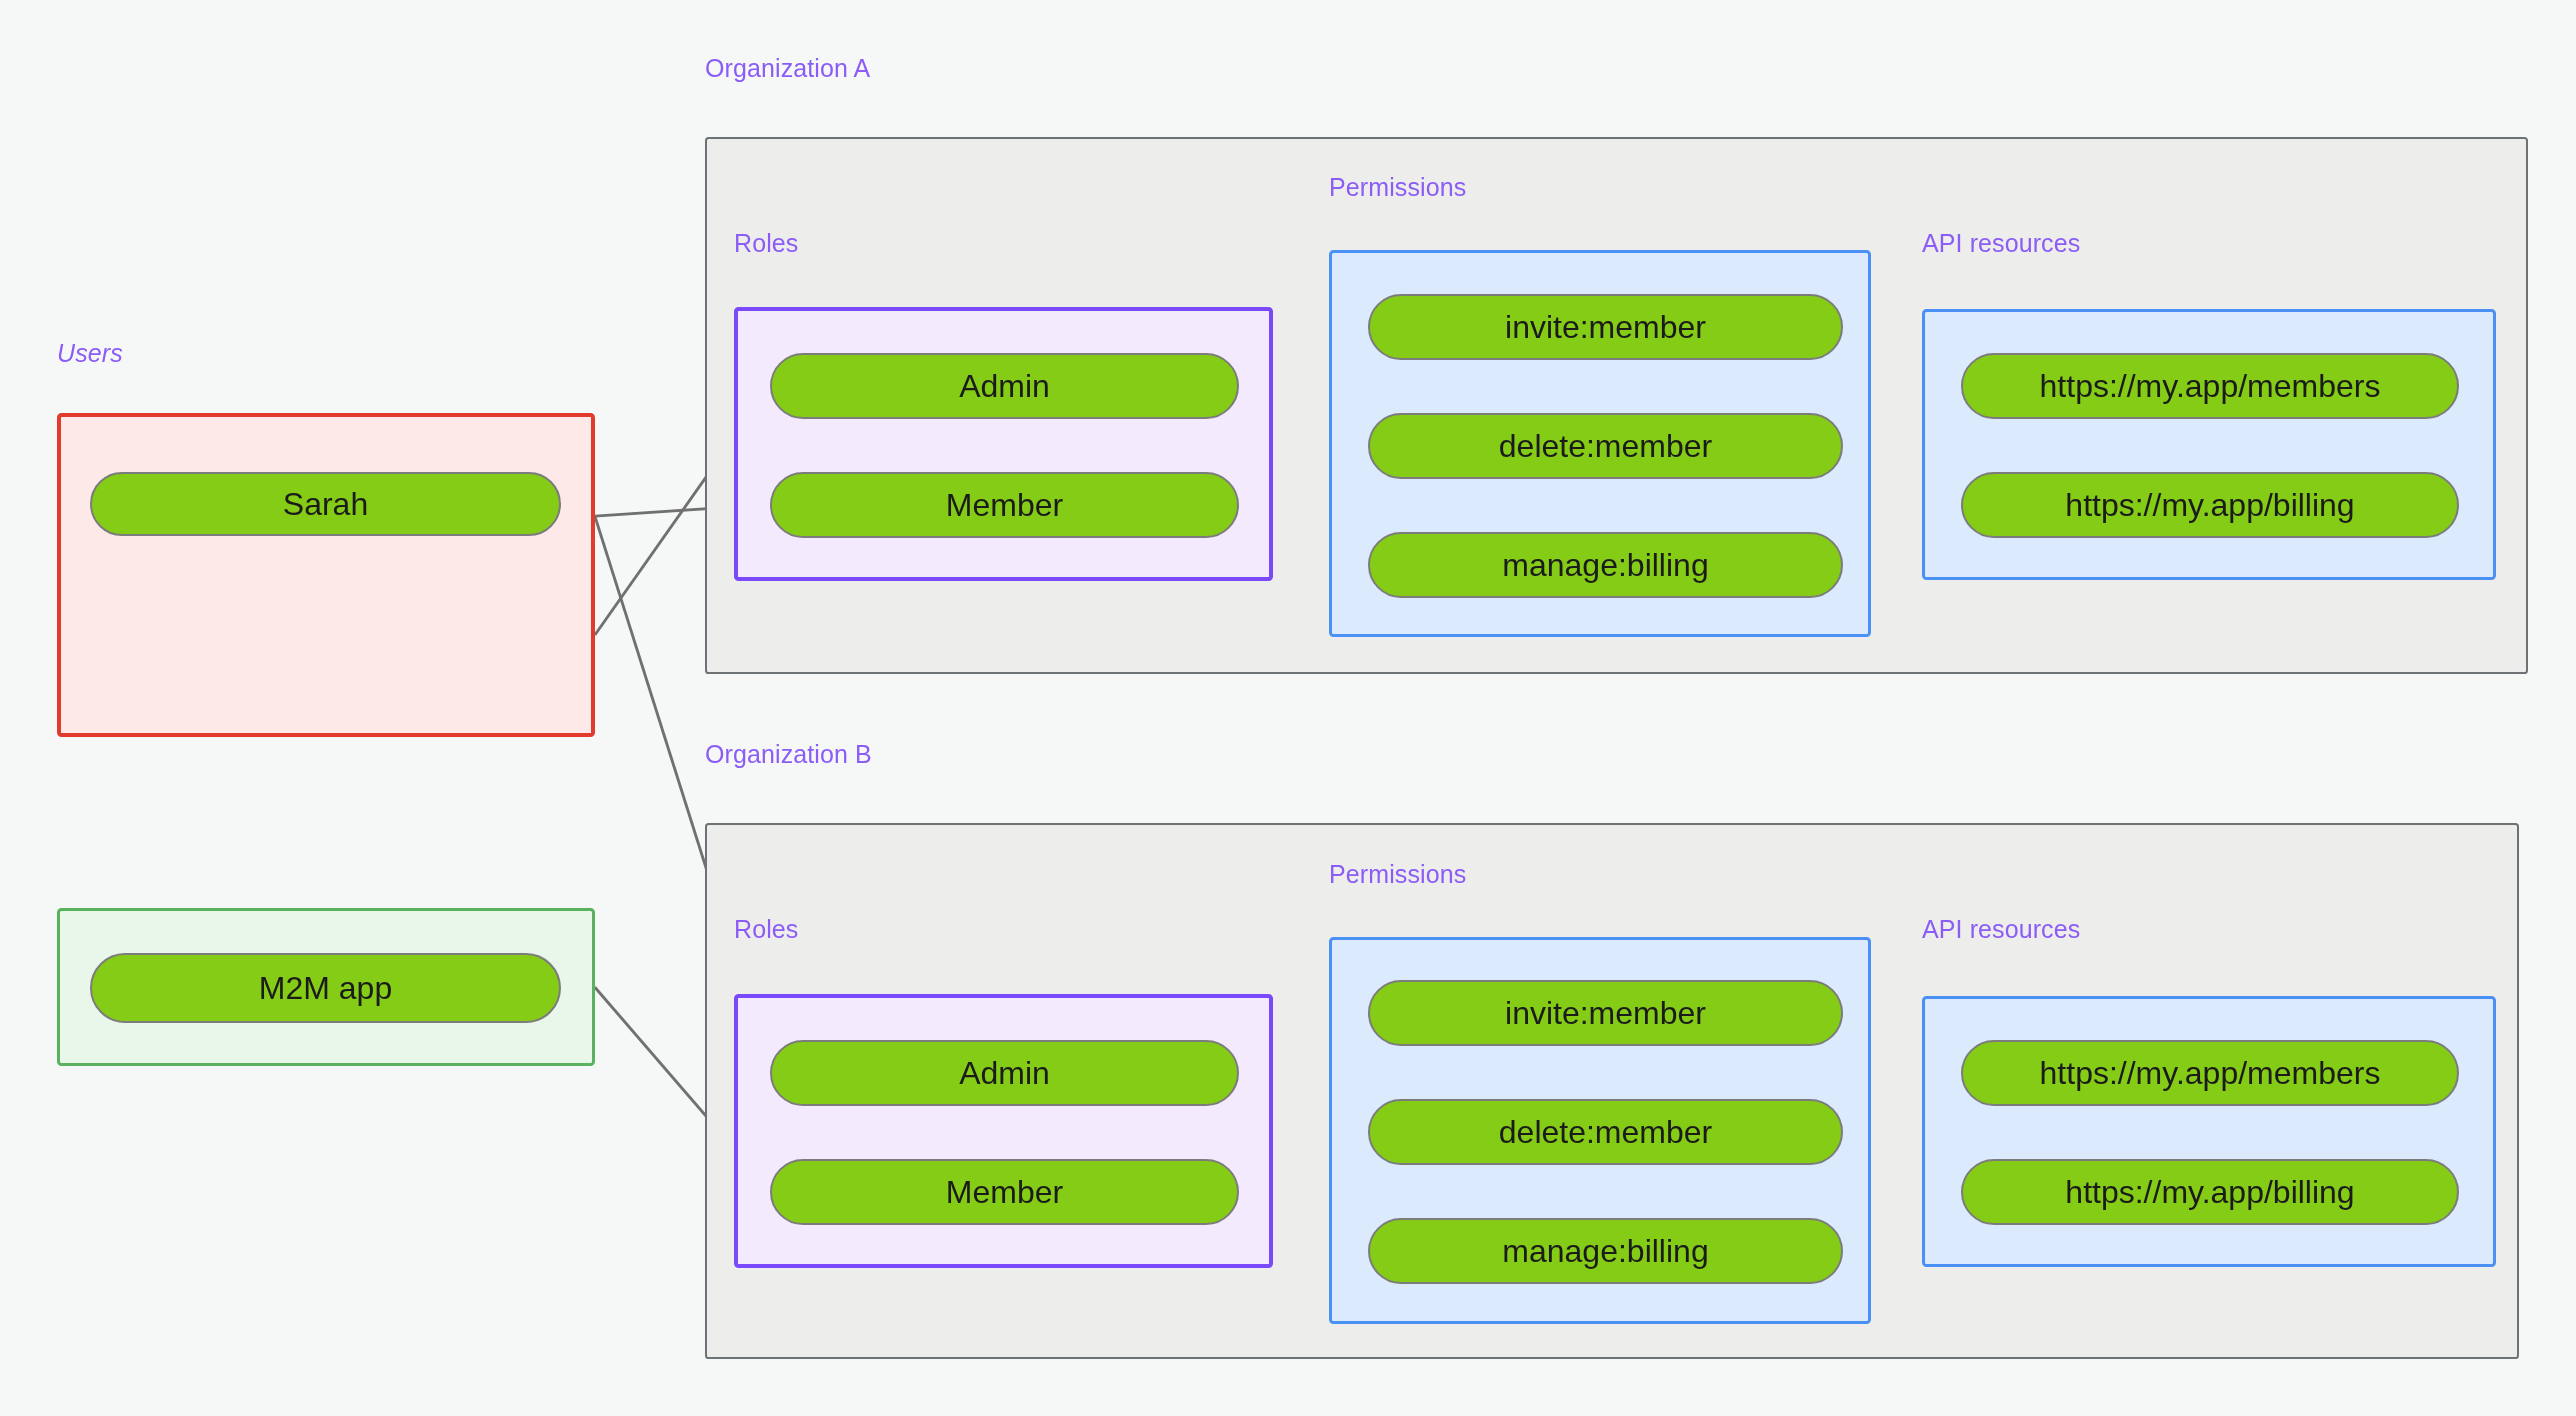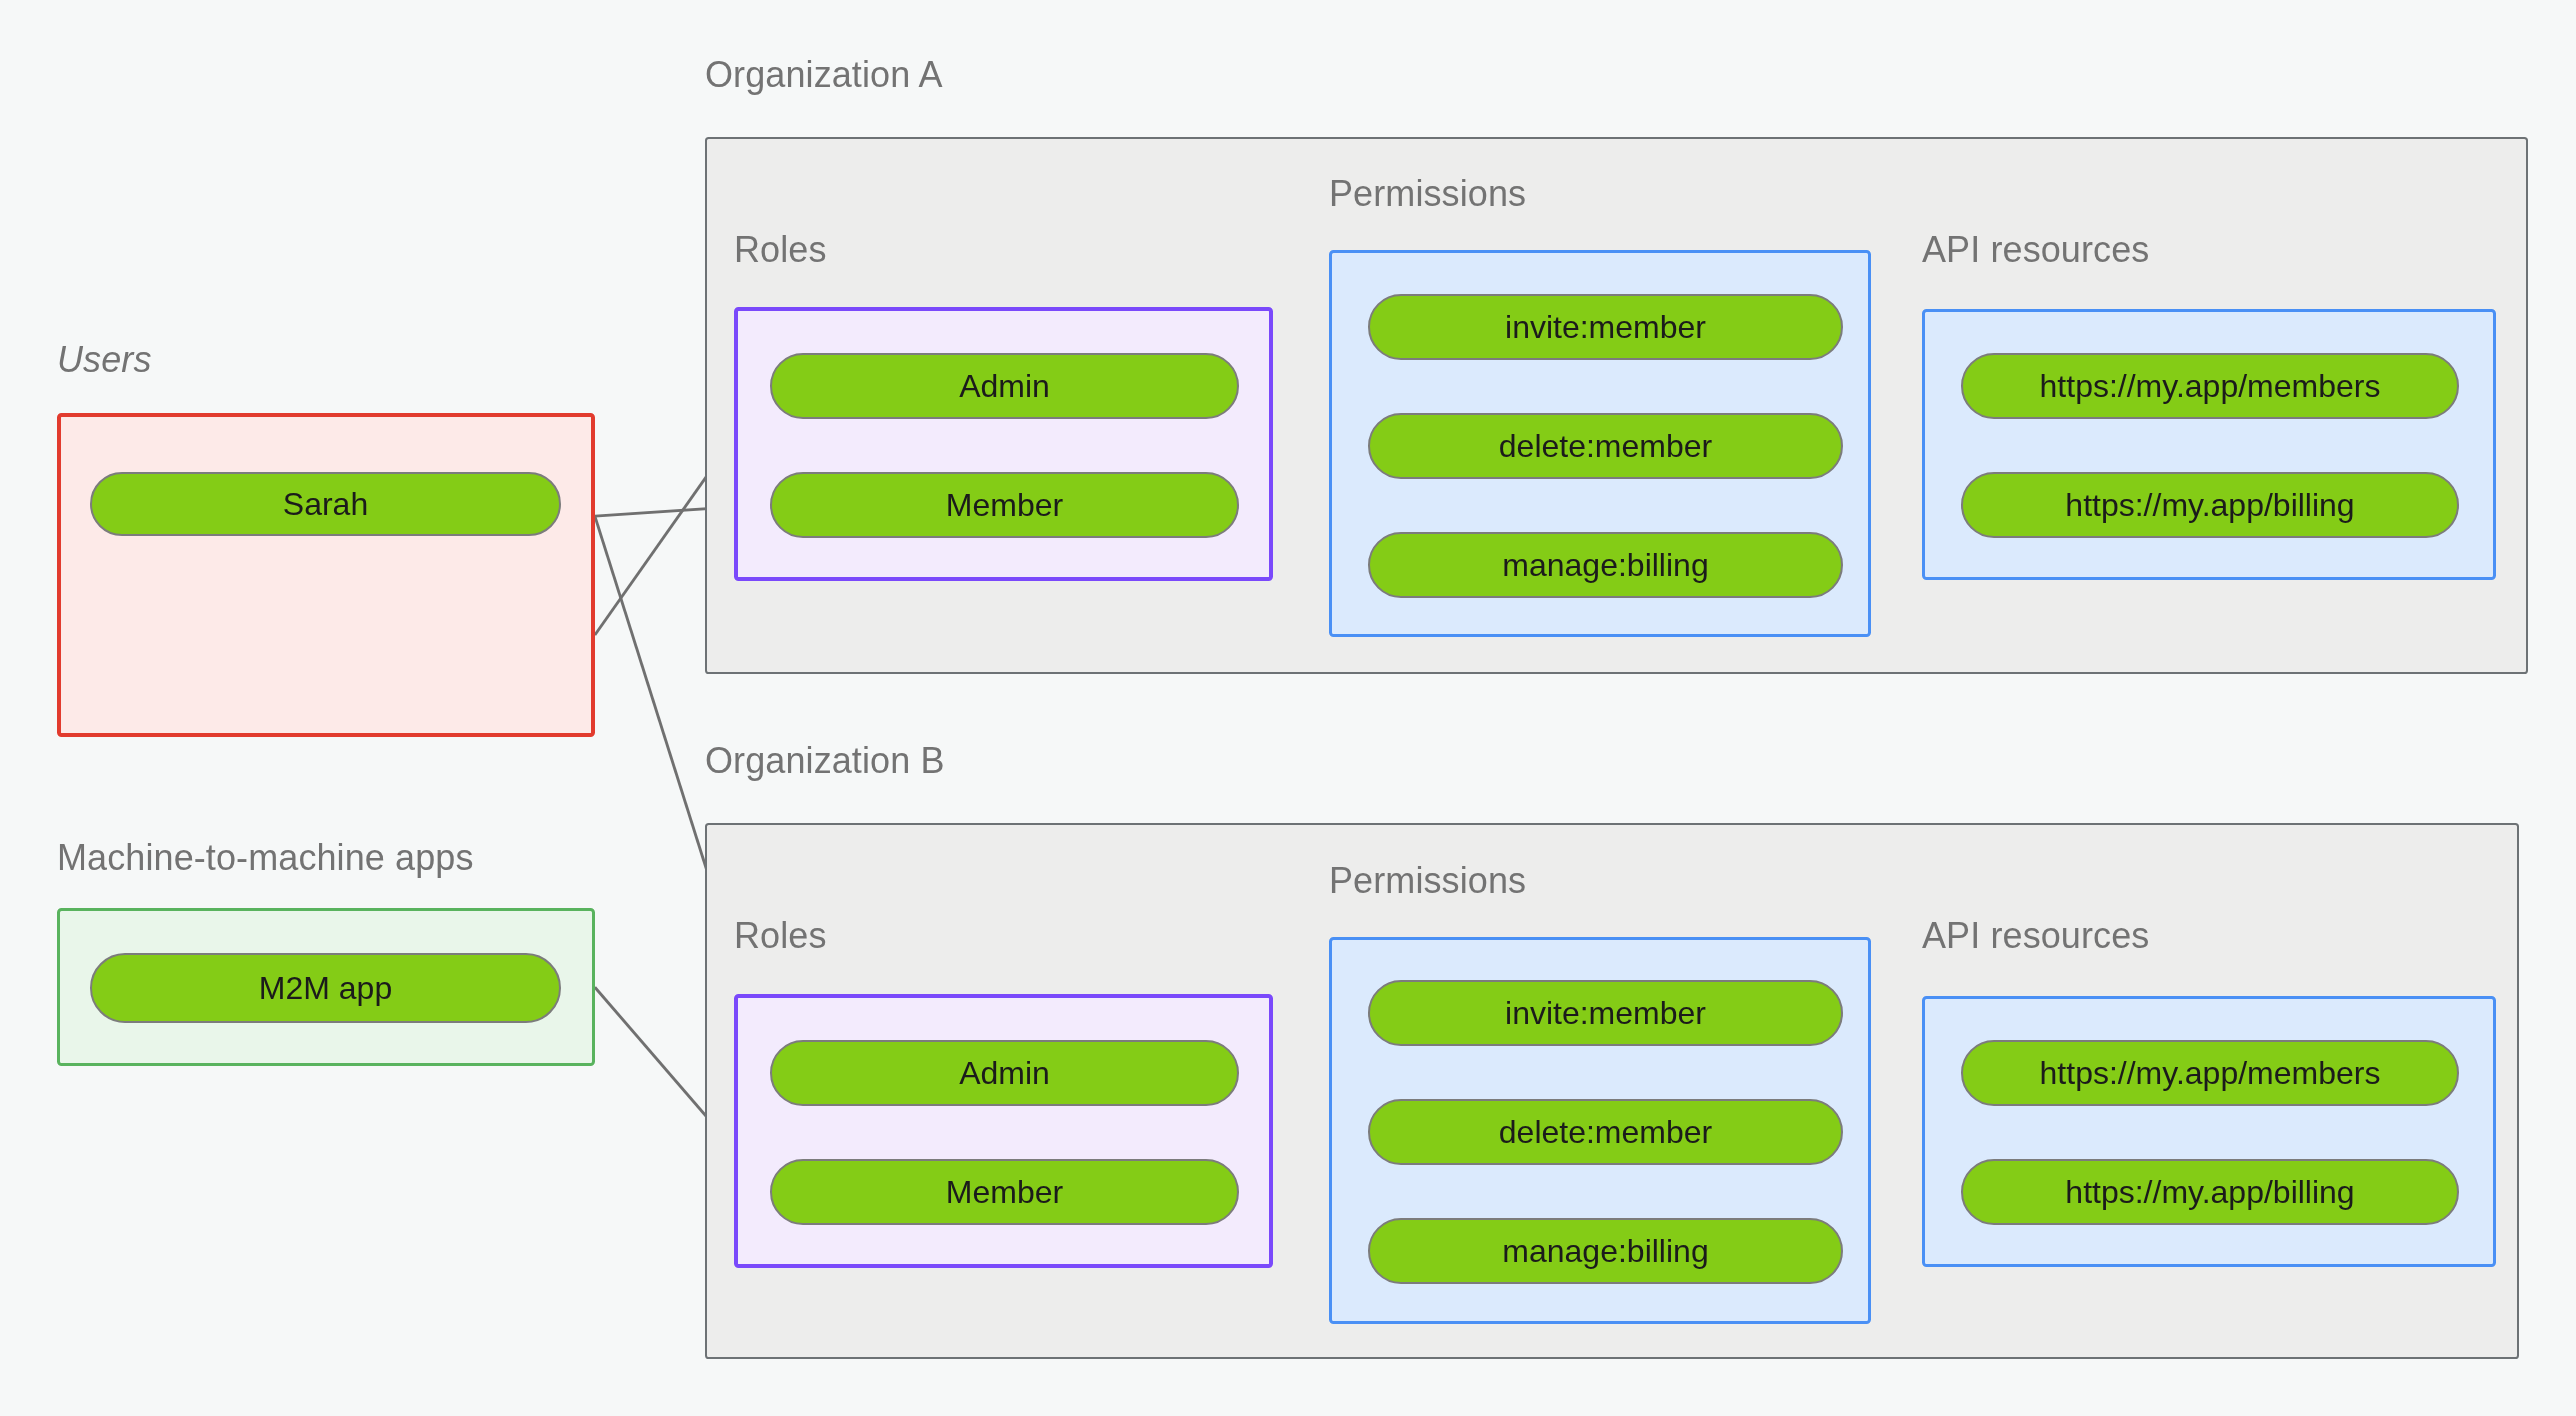--- a/index.html
+++ b/index.html
@@ -24,22 +24,22 @@
     width: 2576px; height: 1416px;
     pointer-events: none;
     z-index: 1;
   }
   #wires line { stroke: #707070; stroke-width: 3.2; }
   #wires circle { fill: #707070; }
 
   
   .caption {
     position: absolute;
-    font-size: 36px;
-    color: #737373;
+    font-size: 25px;
+    color: #8b5cf6;
     letter-spacing: 0.1px;
     white-space: nowrap;
     z-index: 4;
   }
 
   
   .org-box {
     position: absolute;
     background: #ededec;
     border: 2.7px solid #6d7275;
@@ -115,21 +115,20 @@
     <circle cx="855" cy="1190" r="11"></circle>
     <circle cx="855" cy="1322" r="11"></circle>
     <circle cx="1518" cy="1124" r="11"></circle>
     <circle cx="1518" cy="1256" r="11"></circle>
     <circle cx="1518" cy="1388" r="11"></circle>
     <circle cx="2176" cy="1190" r="11"></circle>
     <circle cx="2176" cy="1322" r="11"></circle>
   </svg>
 
   <div class="caption" style="left:57px;  top:339px;font-style:italic;">Users</div>
-  <div class="caption" style="left:57px;  top:837px;">Machine-to-machine apps</div>
   <div class="caption" style="left:705px; top:54px;">Organization A</div>
   <div class="caption" style="left:705px; top:740px;">Organization B</div>
 
   <div class="caption" style="left:734px;  top:229px;">Roles</div>
   <div class="caption" style="left:1329px; top:173px;">Permissions</div>
   <div class="caption" style="left:1922px; top:229px;">API resources</div>
 
   <div class="caption" style="left:734px;  top:915px;">Roles</div>
   <div class="caption" style="left:1329px; top:860px;">Permissions</div>
   <div class="caption" style="left:1922px; top:915px;">API resources</div>

